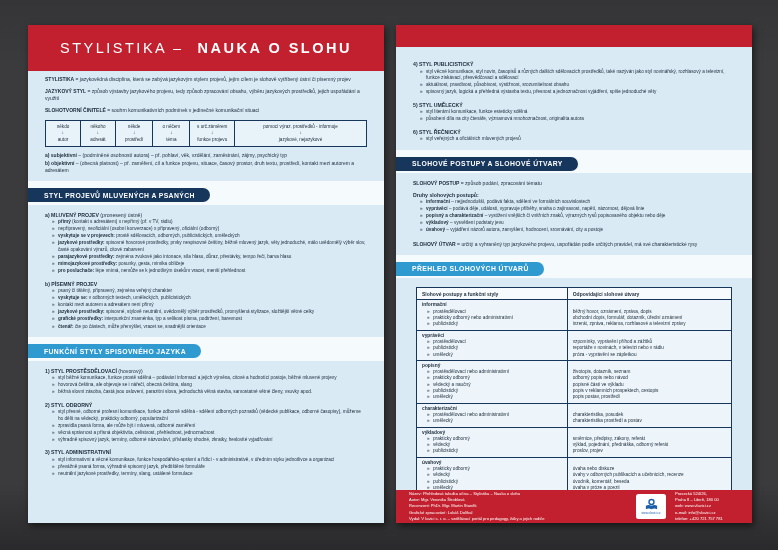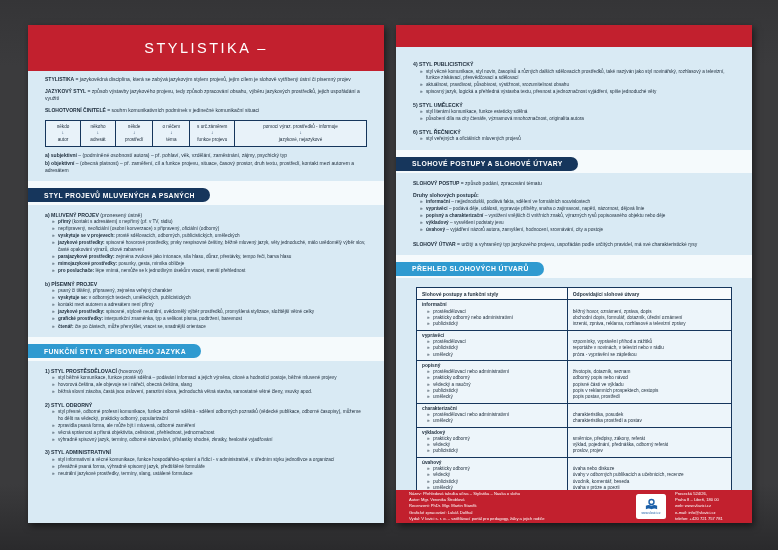--- a/index.html
+++ b/index.html
@@ -59,20 +59,21 @@
         align-items:center;justify-content:center;flex:0 0 auto;}
   .logo .cap{font-size:3px;color:#1b5fa8;line-height:1;margin-top:.5px;}
   .contact{width:64px;font-size:4.1px;line-height:1.5;flex:0 0 auto;}
 </style>
 </head>
 <body>
 
 <div class="page left">
   <div class="lhead">
     <span>STYLISTIKA –</span>
+    <span class="t2">NAUKA O SLOHU</span>
   </div>
   <div class="content">
     <div class="p"><b>STYLISTIKA</b> <span>= jazykovědná disciplína, která se zabývá jazykovým stylem projevů, jejím cílem je slohově vytříbený ústní či písemný projev</span></div>
     <div class="p"><b>JAZYKOVÝ STYL</b> <span>= způsob výstavby jazykového projevu, tedy způsob zpracování obsahu, výběru jazykových prostředků, jejich uspořádání a využití</span></div>
     <div class="p"><b>SLOHOTVORNÍ ČINITELÉ</b> <span>= souhrn komunikativních podmínek v jedinečné komunikační situaci</span></div>
 
     <div class="ftable">
       <div class="fcell" style="flex:0 0 10%">
           <div class="ft">někdo</div>
           <div class="fa">↓</div>

